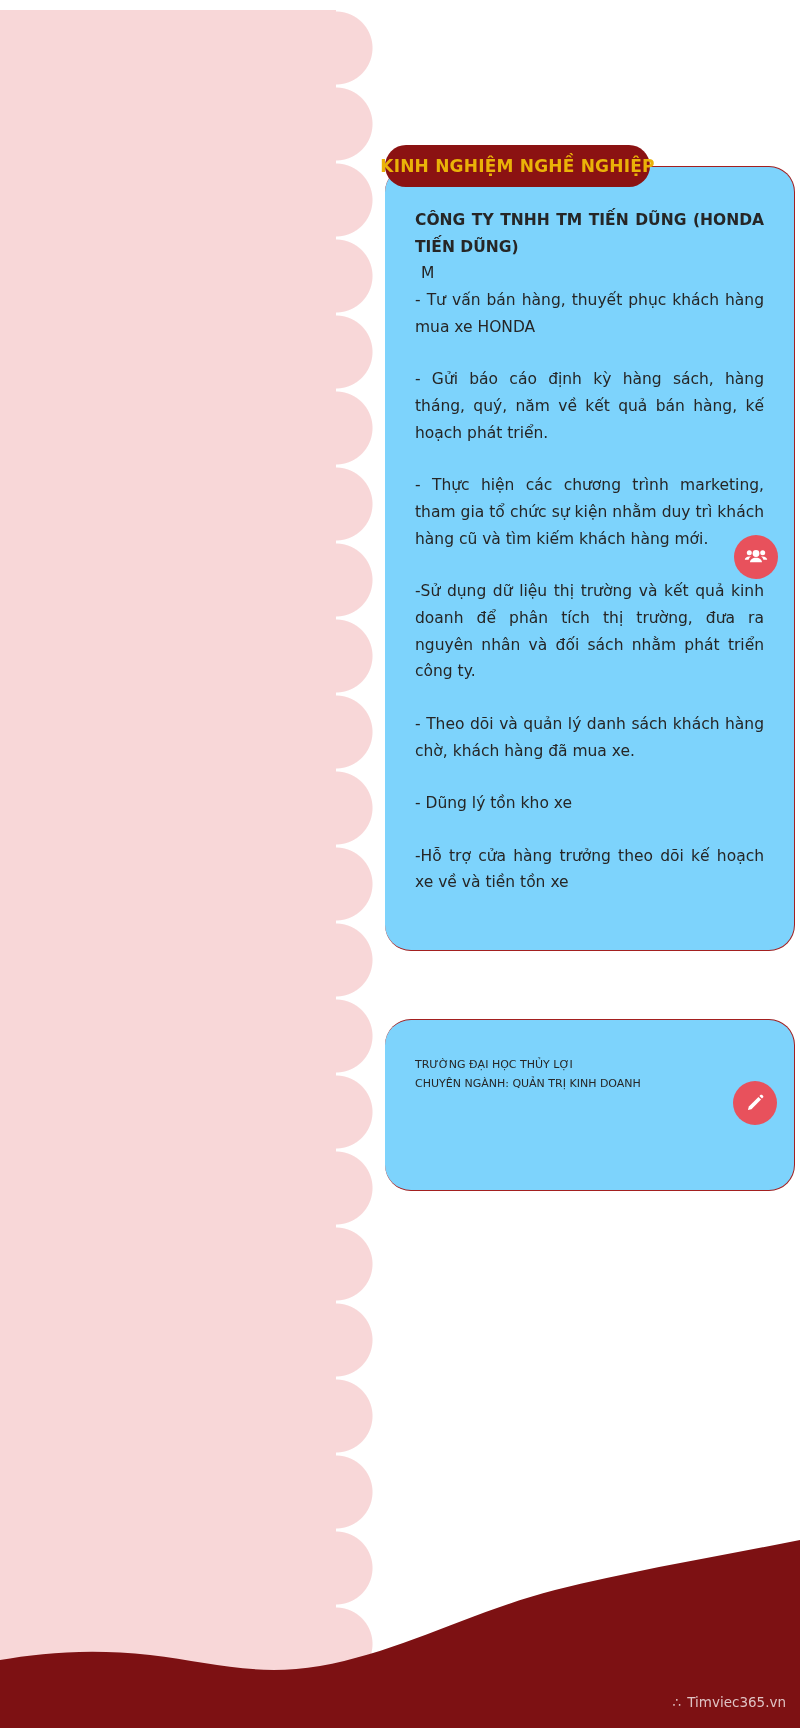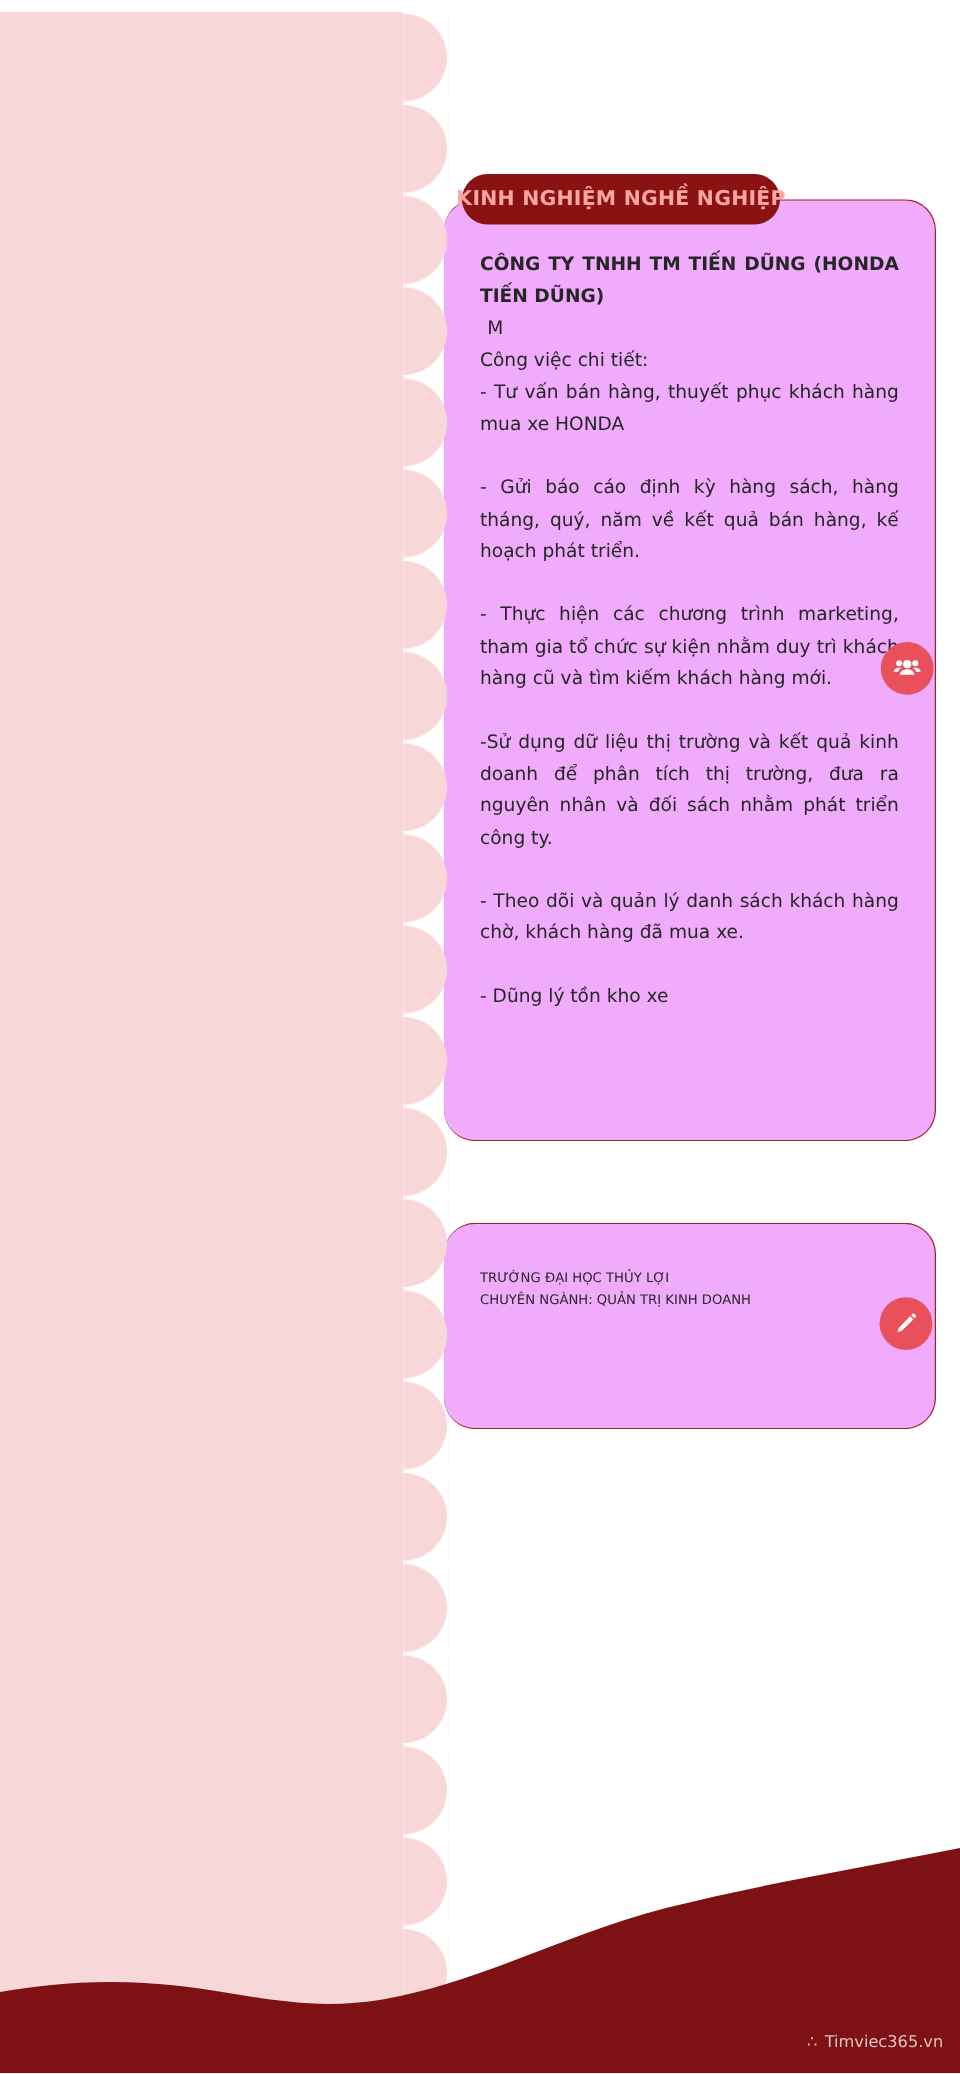--- a/index.html
+++ b/index.html
@@ -37,24 +37,24 @@
   .sec-body p:last-child{margin-bottom:0;}
 
   .skills-list{margin-top:26px;}
   .skill-label{font-size:15.5px;color:#1d1d1d;margin:10px 0 7px 4px;}
   .skill-bar{margin-left:16px;display:block;}
 
   .refs{font-size:15.5px;line-height:1.68;color:#1d1d1d;margin-top:34px;text-align:left;}
 
   
   .badge{position:absolute;left:385px;width:265px;height:42px;background:#8b1212;border-radius:21px;
-         color:#fca5a5;font-weight:bold;font-size:17px;display:flex;align-items:center;justify-content:center;
+         color:#eab308;font-weight:bold;font-size:17px;display:flex;align-items:center;justify-content:center;
          z-index:4;letter-spacing:.2px;white-space:nowrap;}
-  .panel{position:absolute;left:370px;width:410px;border:1.5px solid #a32020;border-left:none;
-         border-radius:26px;background:#f0abfc;z-index:1;box-sizing:border-box;}
+  .panel{position:absolute;left:385px;width:410px;border:1.5px solid #a32020;border-left:none;
+         border-radius:26px;background:#7dd3fc;z-index:1;box-sizing:border-box;}
   .panel-inner{padding:40px 30px 0 30px;font-size:15.5px;line-height:1.72;color:#262626;text-align:justify;}
   .company{font-weight:bold;}
   .note-m{padding-left:6px;}
   .panel-inner p{margin:0 0 26px 0;}
   .panel-inner p.tight{margin-bottom:0;}
   .edu-lines{padding:36px 30px 0 30px;font-size:11px;line-height:1.72;color:#262626;}
 
   .circle-ic{position:absolute;width:44px;height:44px;border-radius:50%;background:#e8515c;z-index:4;
              display:flex;align-items:center;justify-content:center;}
 
@@ -208,27 +208,27 @@
       <div>Giám đốc Công ty TNHH TM Tiến Dũng</div>
       <div>ĐT: 0915162929</div>
     </div>
   </div>
 
   <div class="badge" style="top:145px">KINH NGHIỆM NGHỀ NGHIỆP</div>
   <div class="panel" style="top:166px;height:785px">
     <div class="panel-inner">
       <p class="company tight">CÔNG TY TNHH TM TIẾN DŨNG (HONDA TIẾN DŨNG)</p>
       <p class="note-m tight">M</p>
-      <p class="tight">Công việc chi tiết:</p>
       <p>- Tư vấn bán hàng, thuyết phục khách hàng mua xe HONDA</p>
       <p>- Gửi báo cáo định kỳ hàng sách, hàng tháng, quý, năm về kết quả bán hàng, kế hoạch phát triển.</p>
       <p>- Thực hiện các chương trình marketing, tham gia tổ chức sự kiện nhằm duy trì khách hàng cũ và tìm kiếm khách hàng mới.</p>
       <p>-Sử dụng dữ liệu thị trường và kết quả kinh doanh để phân tích thị trường, đưa ra nguyên nhân và đối sách nhằm phát triển công ty.</p>
       <p>- Theo dõi và quản lý danh sách khách hàng chờ, khách hàng đã mua xe.</p>
       <p>- Dũng lý tồn kho xe</p>
+      <p>-Hỗ trợ cửa hàng trưởng theo dõi kế hoạch xe về và tiền tồn xe</p>
     </div>
   </div>
   <div class="circle-ic" style="left:734px;top:535px">
     <svg width="26" height="26" viewBox="0 0 26 26" fill="#ffffff">
       <circle cx="13" cy="9.5" r="3.4"></circle>
       <circle cx="6.3" cy="8.8" r="2.5"></circle>
       <circle cx="19.7" cy="8.8" r="2.5"></circle>
       <path d="M13 13.8c-3.3 0-6 1.9-6 4.5h12c0-2.6-2.7-4.5-6-4.5z"></path>
       <path d="M6.3 12.4c-2.5 0-4.5 1.5-4.5 3.4h3.8c.3-1.4 1.3-2.5 2.6-3.2-.6-.1-1.2-.2-1.9-.2z"></path>
       <path d="M19.7 12.4c-.7 0-1.3.1-1.9.2 1.3.7 2.3 1.8 2.6 3.2h3.8c0-1.9-2-3.4-4.5-3.4z"></path>

